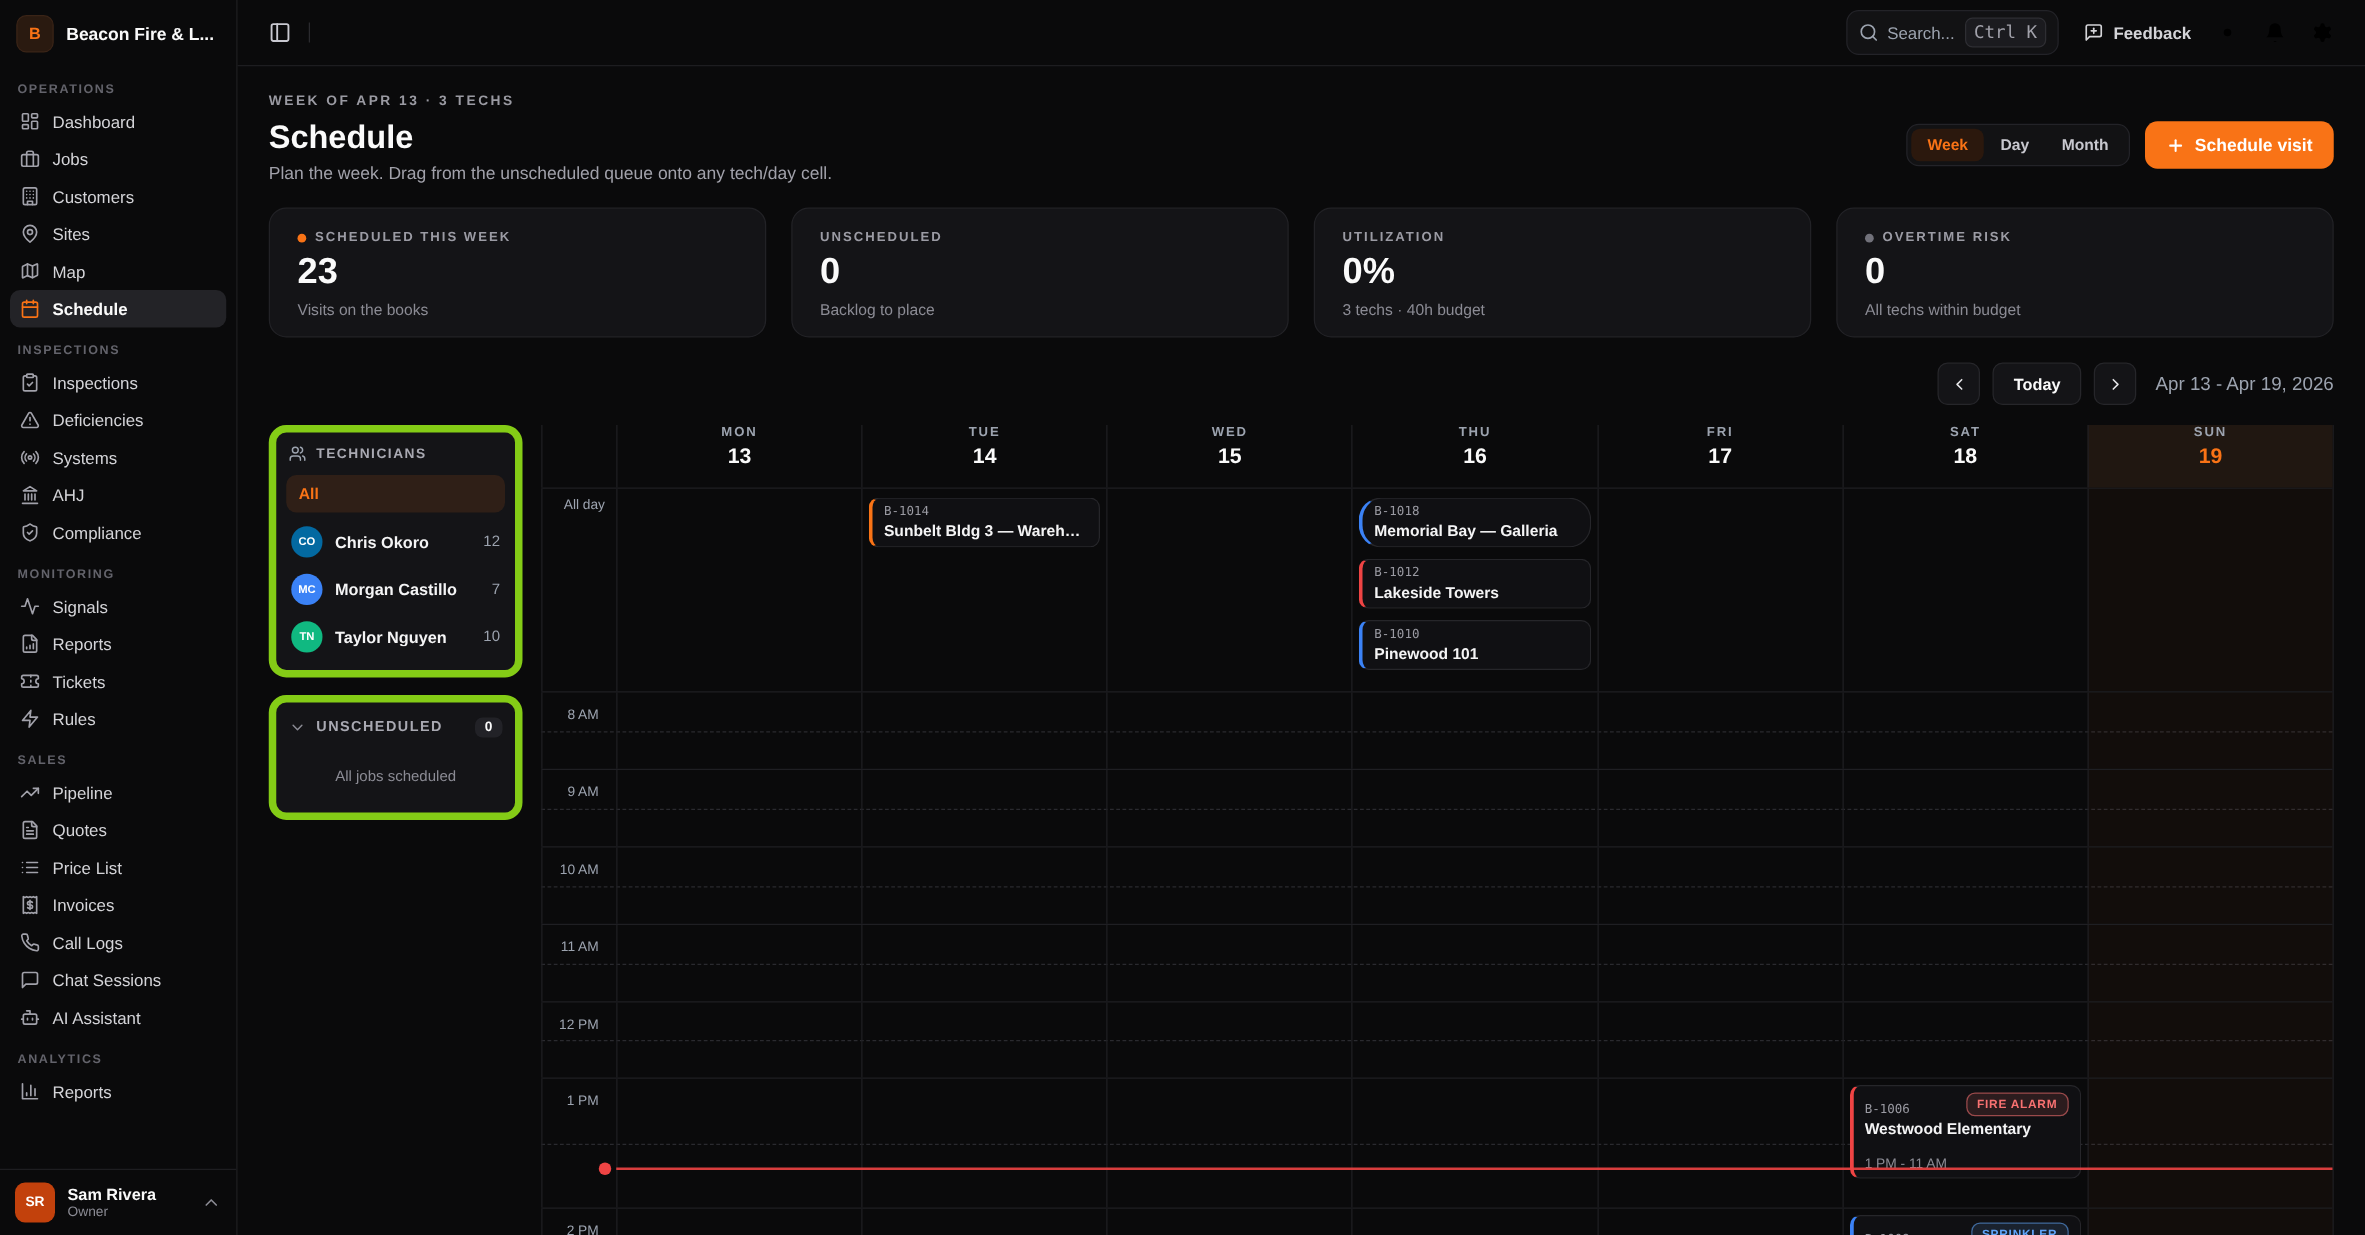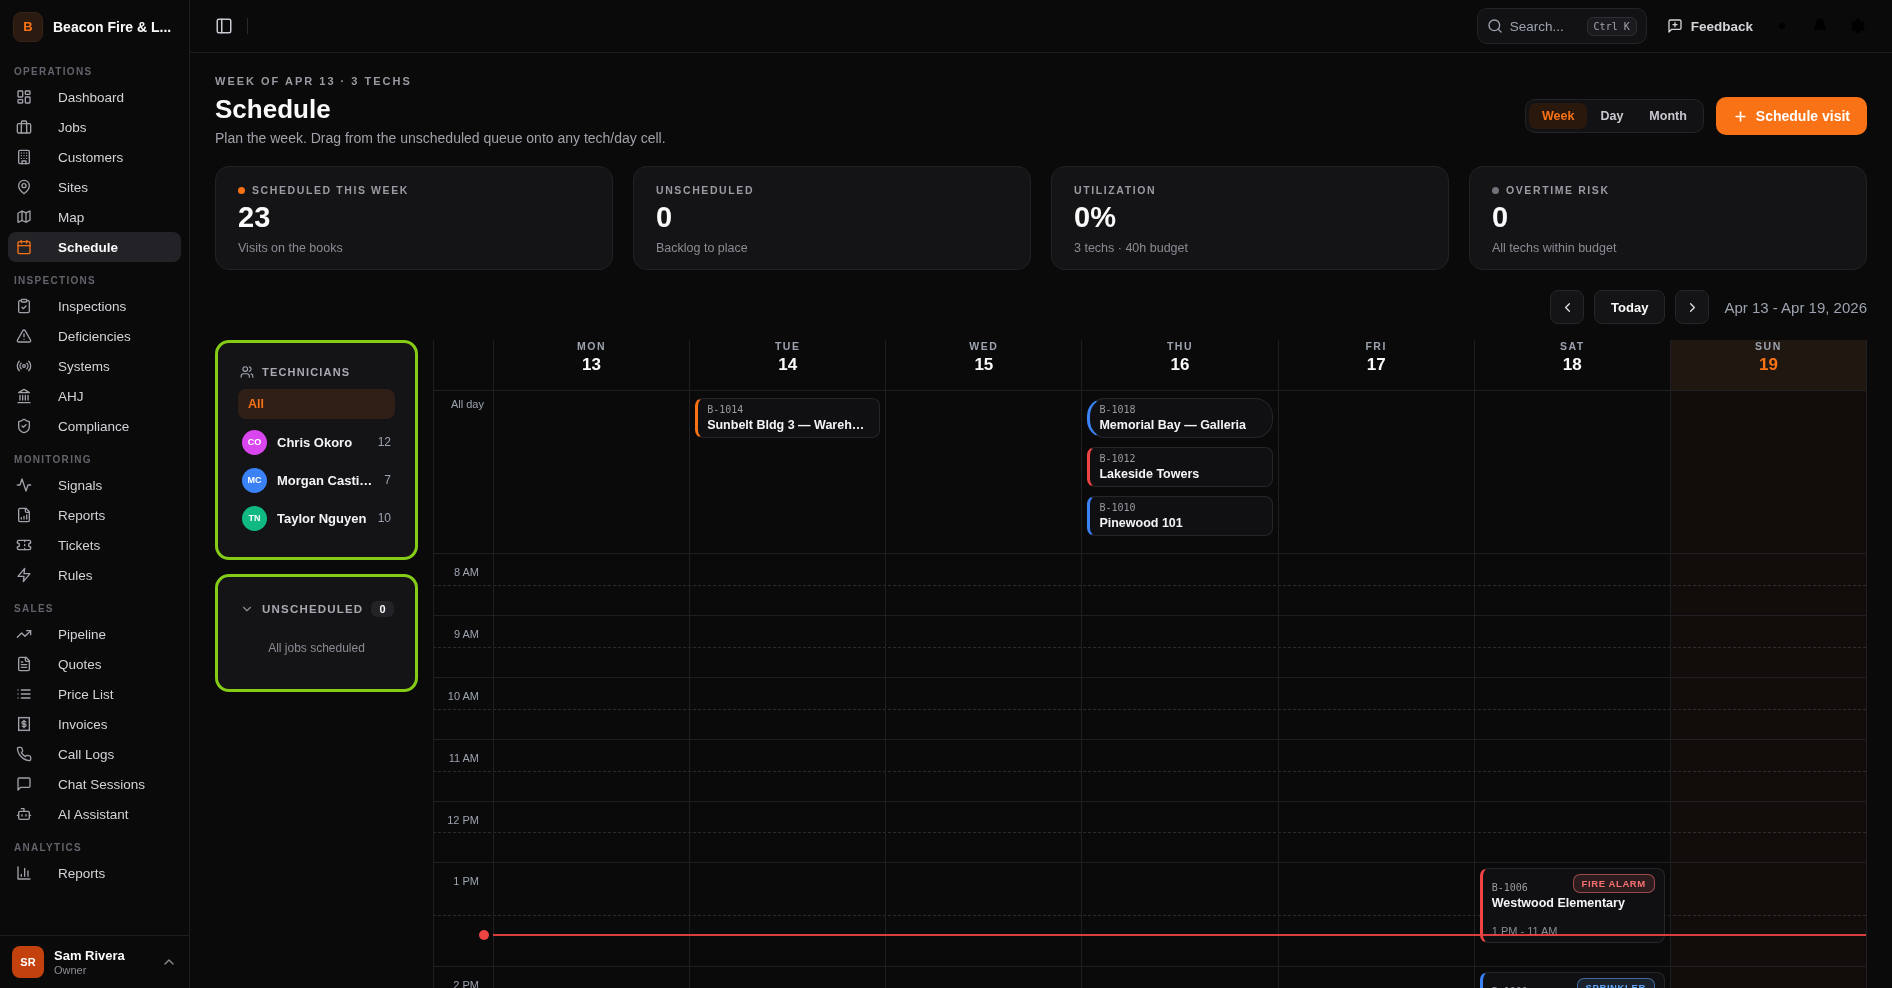--- a/index.html
+++ b/index.html
@@ -17,21 +17,21 @@
   .sidebar { width:190px; flex:0 0 190px; border-right:1px solid #1e1e21;
     display:flex; flex-direction:column; background:#0a0a0b; }
   .side-head { height:53px; display:flex; align-items:center; gap:10px; padding:0 13px; flex:0 0 auto;}
   .logo { width:30px; height:30px; border-radius:8px; background:#2a1a10;
     border:1px solid #3a2417; color:#f97316; font-weight:bold; font-size:13px;
     display:flex; align-items:center; justify-content:center; }
   .app-name { font-size:14px; font-weight:700; color:#fafafa; white-space:nowrap; }
   .side-nav { flex:1; overflow:hidden; padding:0 0 6px; }
   .nav-sec { font-size:10px; font-weight:700; letter-spacing:1.3px; color:#63636b;
     padding:13px 14px 5px; }
-  .nav-item { display:flex; align-items:center; gap:26px; height:30px;
+  .nav-item { display:flex; align-items:center; gap:10px; height:30px;
     margin:0 8px; padding:0 8px; border-radius:8px; color:#d4d4d8; font-size:13.5px; cursor:pointer;}
   .nav-item .icon { color:#a1a1aa; }
   .nav-item.active { background:#232327; color:#fafafa; font-weight:700; }
   .nav-item.active .icon { color:#f97316; }
   .side-user { border-top:1px solid #1e1e21; padding:10px 12px; display:flex;
     align-items:center; gap:10px; flex:0 0 auto; }
   .avatar-sm { width:32px; height:32px; border-radius:8px; background:#c2410c;
     color:#fff; font-size:11px; font-weight:700; display:flex; align-items:center; justify-content:center; }
   .user-name { font-size:13px; font-weight:700; color:#fafafa; }
   .user-role { font-size:11px; color:#8b8b94; margin-top:1px; }
@@ -42,21 +42,21 @@
   .topbar { height:53px; flex:0 0 53px; border-bottom:1px solid #1d1d20;
     display:flex; align-items:center; justify-content:space-between; padding:0 25px; }
   .topbar-left { display:flex; align-items:center; gap:14px; color:#c9c9d1; }
   .tb-divider { width:1px; height:16px; background:#2a2a2e; }
   .topbar-right { display:flex; align-items:center; gap:20px; }
   .searchbox { width:170px; height:36px; border:1px solid #232328; background:#121214;
     border-radius:10px; display:flex; align-items:center; gap:7px; padding:0 9px; color:#9ca3af; cursor:text;}
   .searchbox input { flex:1; min-width:0; background:transparent; border:0; outline:0;
     color:#d4d4d8; font-size:13.5px; font-family:inherit; }
   .searchbox input::placeholder { color:#9ca3af; }
-  .kbd { font-family:"DejaVu Sans Mono",monospace; font-size:10px; color:#a1a1aa;
+  .kbd { font-family:"DejaVu Sans Mono",monospace; font-size:14px; color:#a1a1aa;
     border:1px solid #2e2e33; background:#1b1b1f; border-radius:6px; padding:3px 6px; white-space:nowrap;}
   .feedback-btn { display:flex; align-items:center; gap:8px; color:#d4d4d8;
     font-size:13.5px; font-weight:600; cursor:pointer; }
   .tb-icon { color:#c9c9d1; cursor:pointer; position:relative; display:flex; }
   .tb-icon svg { width:18px; height:18px; }
 
   .content { flex:1; padding:0 25px; overflow:hidden; }
 
   .page-head { margin-top:22px; display:flex; justify-content:space-between; align-items:flex-start; }
   .eyebrow { font-size:11px; font-weight:700; letter-spacing:2px; color:#9a9aa2; }
@@ -89,21 +89,21 @@
     background:#141417; color:#e4e4e7; display:flex; align-items:center; justify-content:center; cursor:pointer; }
   .sq-btn svg { width:15px; height:15px; }
   .today-btn { height:34px; padding:0 16px; border-radius:8px; border:1px solid #26262a;
     background:#141417; color:#fafafa; font-size:13px; font-weight:700;
     display:flex; align-items:center; cursor:pointer; font-family:inherit; }
   .range-label { font-size:15px; color:#9ca3af; margin-left:5px; }
 
   
   .board { margin-top:16px; display:flex; gap:15px; align-items:flex-start; }
   .rail { width:203px; flex:0 0 203px; display:flex; flex-direction:column; gap:14px; }
-  .rail-card { background:#141417; border:3px solid #84cc16; border-radius:14px; padding:20px; }
+  .rail-card { background:#141417; border:6px solid #84cc16; border-radius:14px; padding:8px; }
   .rail-head { display:flex; align-items:center; gap:8px; font-size:11px; font-weight:700;
     letter-spacing:1.2px; color:#a9a9b2; padding:2px 2px 10px; }
   .rail-head .icon { color:#9ca3af; } .rail-head .icon svg{ width:14px; height:14px; }
   .filter-all { height:30px; border-radius:8px; background:rgba(249,115,22,0.12);
     color:#f97316; font-size:12.5px; font-weight:700; display:flex; align-items:center;
     padding:0 10px; cursor:pointer; margin-bottom:4px; }
   .tech-row { height:38px; display:flex; align-items:center; gap:10px; padding:0 4px;
     border-radius:8px; cursor:pointer; }
   .tech-avatar { width:25px; height:25px; border-radius:50%; color:#fff; font-size:9px;
     font-weight:700; display:flex; align-items:center; justify-content:center; flex:0 0 auto; }
@@ -546,21 +546,21 @@
                   <circle cx="9" cy="7" r="4"></circle>
                   <path d="M22 21v-2a4 4 0 0 0-3-3.87"></path>
                   <path d="M16 3.13a4 4 0 0 1 0 7.75"></path>
                 </svg>
               </span>
             <span>TECHNICIANS</span>
           </div>
           <div class="filter-all">All</div>
           <div id="tech-list">
               <div class="tech-row">
-                <div class="tech-avatar" style="background: #d946ef;">CO</div>
+                <div class="tech-avatar" style="background: #0369a1;">CO</div>
                 <div class="tech-name">Chris Okoro</div>
                 <div class="tech-count">12</div>
               </div>
               <div class="tech-row">
                 <div class="tech-avatar" style="background: rgb(59, 130, 246);">MC</div>
                 <div class="tech-name">Morgan Castillo</div>
                 <div class="tech-count">7</div>
               </div>
               <div class="tech-row">
                 <div class="tech-avatar" style="background: rgb(16, 185, 129);">TN</div>

